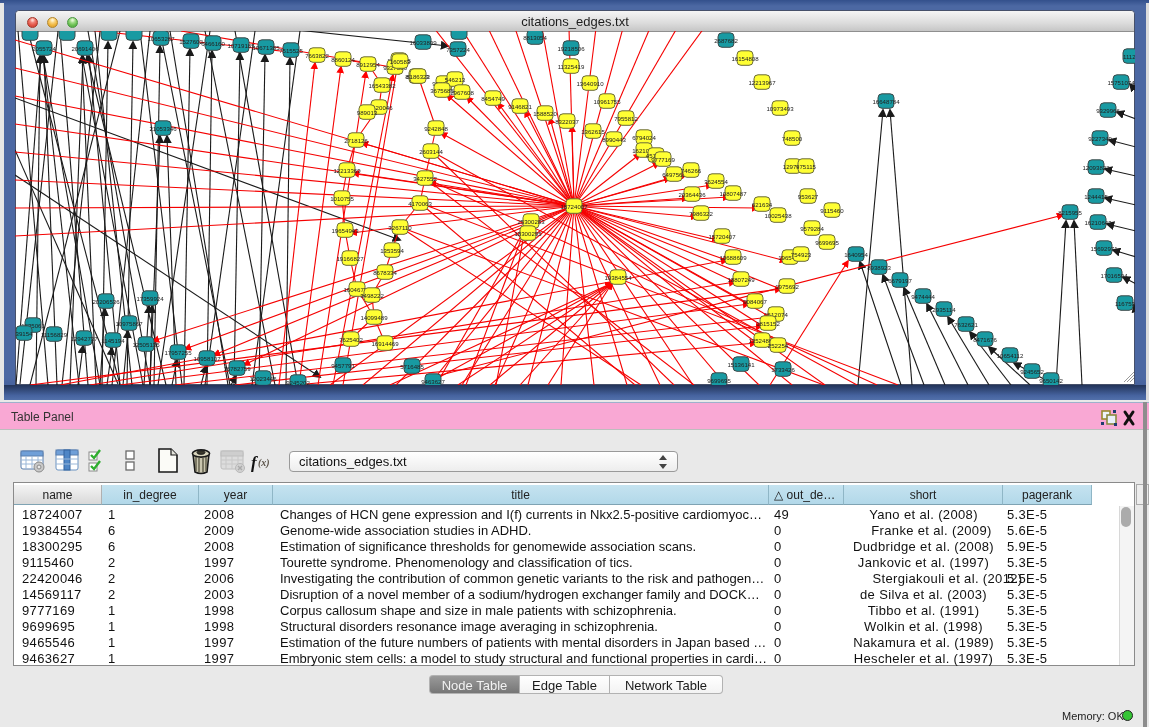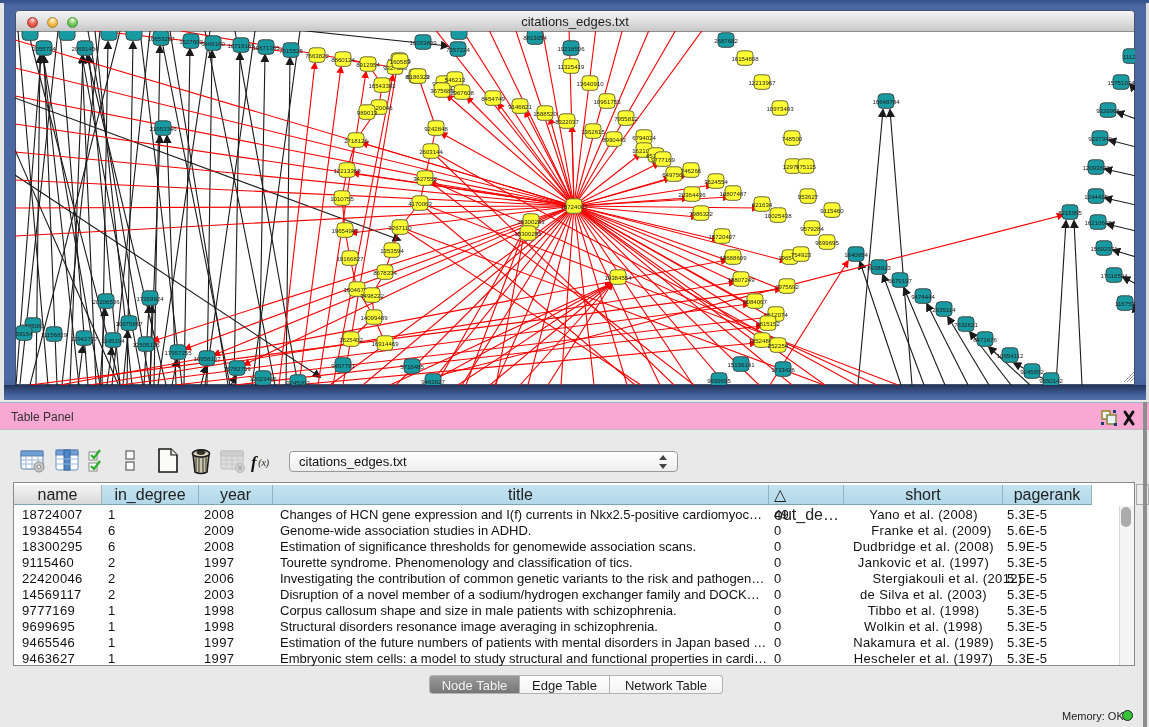--- a/index.html
+++ b/index.html
@@ -7,21 +7,21 @@
 #net .rstrip{position:absolute;right:0;top:3px;width:3px;height:399px;background:#dcdcdc}
 #win{position:absolute;left:15px;top:10px;width:1120px;height:375px;background:#fff;border:1px solid #46506a;border-radius:4px 4px 0 0}
 #tbar{position:absolute;left:0;top:0;width:100%;height:21px;background:linear-gradient(#f5f5f5,#dcdcdc 60%,#c6c6c6);border-bottom:1px solid #8f8f8f;border-radius:4px 4px 0 0}
 #tbar .ttl{position:absolute;left:0;right:0;top:3px;text-align:center;font-size:13px;color:#1d1d1d}
 .tl{position:absolute;top:15.5px;width:11px;height:11px;border-radius:50%;}
 #cnv{position:absolute;left:0;top:21px;width:1118px;height:352px;overflow:hidden;background:#fff}
 #tp{position:absolute;left:0;top:400px;width:1149px;height:327px;background:#e9e9e9}
 #tph{position:absolute;left:0;top:402px;width:1149px;height:28px;background:#f9a8d4;border-top:1px solid #9eb0cc;border-bottom:1px solid #bdbdbd}
 #tph span{position:absolute;left:11px;top:7px;font-size:12px;color:#333}
 #tbl{position:absolute;left:13px;top:482px;width:1122px;height:184px;background:#fff;border:1px solid #8a8a8a}
-.hc{position:absolute;top:0;height:20px;background:linear-gradient(#c5e3f0,#b2d8e9);border-right:1px solid #8fb6c6;border-bottom:1px solid #7fa3b3;font-size:16px;color:#222;text-align:center;line-height:20px}
+.hc{position:absolute;top:0;height:20px;background:linear-gradient(#c5e3f0,#b2d8e9);border-right:1px solid #8fb6c6;border-bottom:1px solid #7fa3b3;font-size:12px;color:#222;text-align:center;line-height:20px}
 .trow{position:absolute;left:0;width:1105px;height:16px;font-size:13px;color:#111}
 .trow span{position:absolute;top:1px;white-space:nowrap;letter-spacing:0.35px}
 #combo{position:absolute;left:289px;top:451px;width:389px;height:21px;background:linear-gradient(#fff,#ededed);border:1px solid #9a9a9a;border-radius:4px;font-size:13px;color:#111;line-height:19px;padding-left:9px}
 .seg{position:absolute;top:675px;height:19px;font-size:13px;line-height:19px;text-align:center;border:1px solid #b2b2b2}
 #stat{position:absolute;left:1062px;top:710px;font-size:11px;color:#222}
 #grn{position:absolute;left:1122px;top:710px;width:11px;height:11px;border-radius:50%;background:#35c435;border:1.5px solid #222}
 </style></head><body>
 <div id="net">
  <div class="lstrip"></div>
     <div class="rstrip"></div>
@@ -646,21 +646,21 @@
     <span style="left:774px">0</span>
     <span style="left:844px;width:159px;text-align:center">de Silva et al. (2003)</span>
     <span style="left:1007px">5.3E-5</span>
   </div>
 <div class="trow" style="top:602px">
     <span style="left:22px">9777169</span>
     <span style="left:108px">1</span>
     <span style="left:204px">1998</span>
     <span style="left:280px;width:487px;overflow:hidden;text-overflow:ellipsis;letter-spacing:0">Corpus callosum shape and size in male patients with schizophrenia.</span>
     <span style="left:774px">0</span>
-    <span style="left:844px;width:159px;text-align:center">Tibbo et al. (1998)</span>
+    <span style="left:844px;width:159px;text-align:center">Tibbo et al. (1991)</span>
     <span style="left:1007px">5.3E-5</span>
   </div>
 <div class="trow" style="top:618px">
     <span style="left:22px">9699695</span>
     <span style="left:108px">1</span>
     <span style="left:204px">1998</span>
     <span style="left:280px;width:487px;overflow:hidden;text-overflow:ellipsis;letter-spacing:0">Structural disorders resonance image averaging in schizophrenia.</span>
     <span style="left:774px">0</span>
     <span style="left:844px;width:159px;text-align:center">Wolkin et al. (1998)</span>
     <span style="left:1007px">5.3E-5</span>

